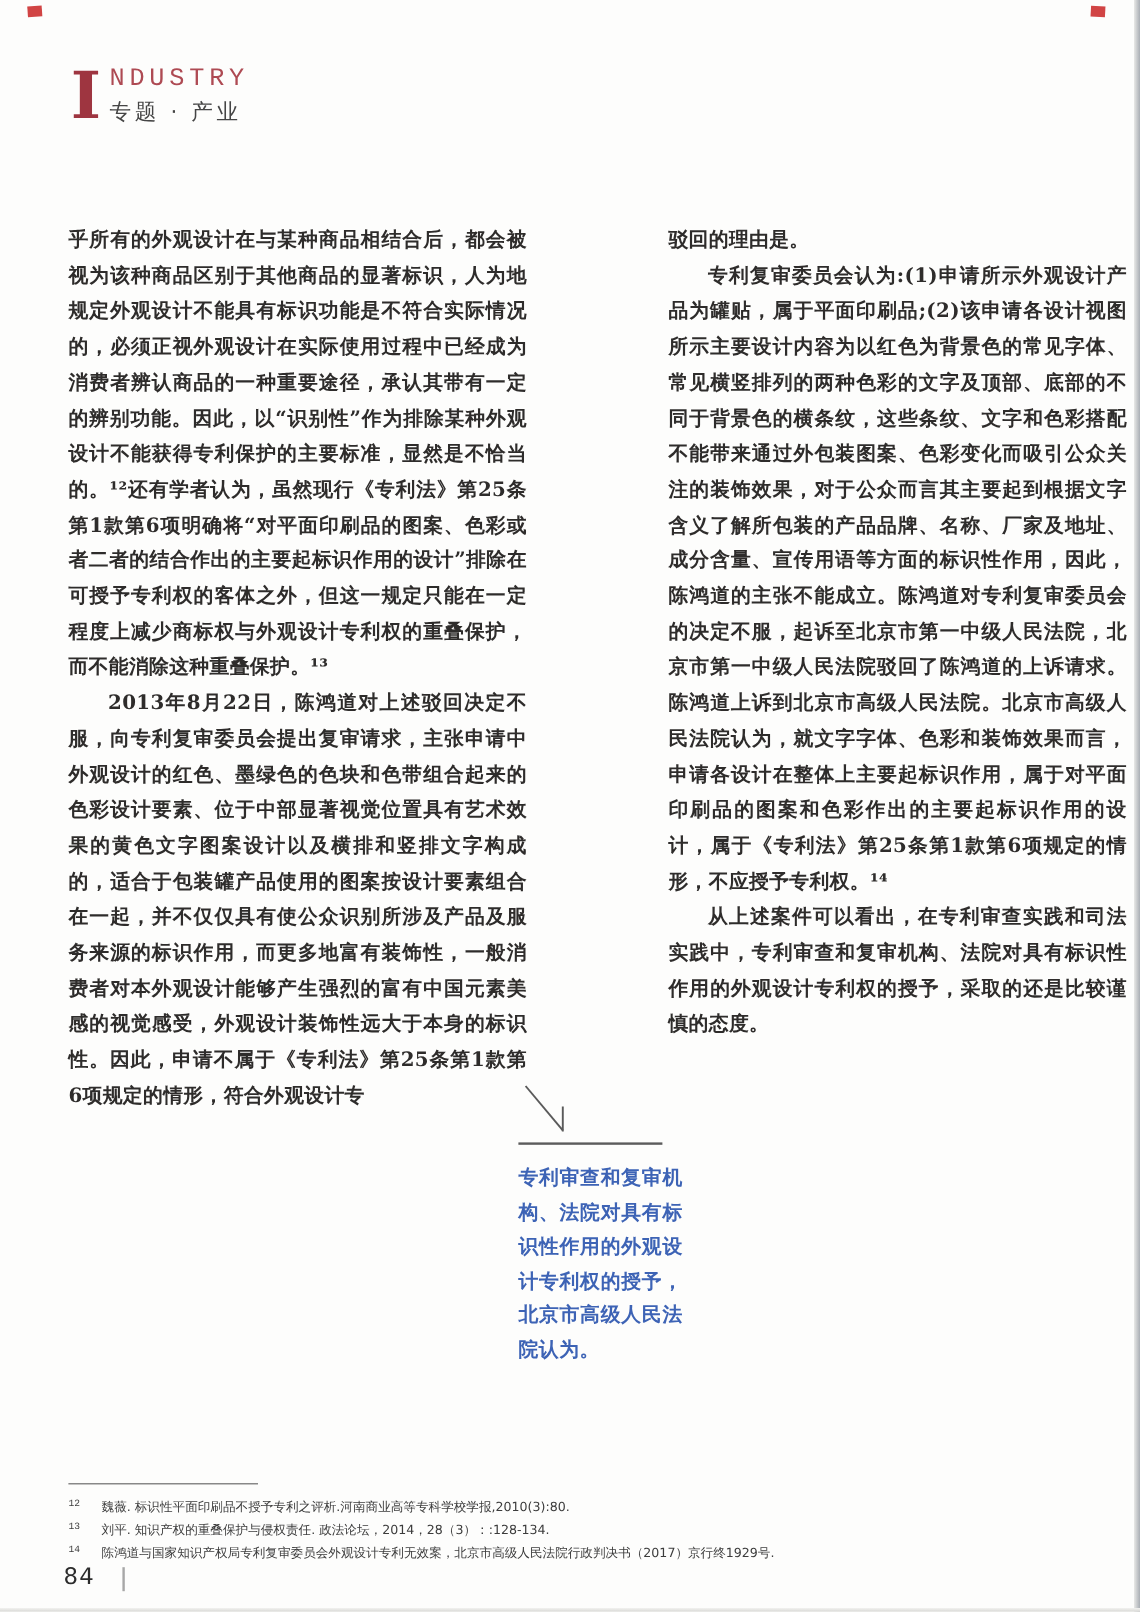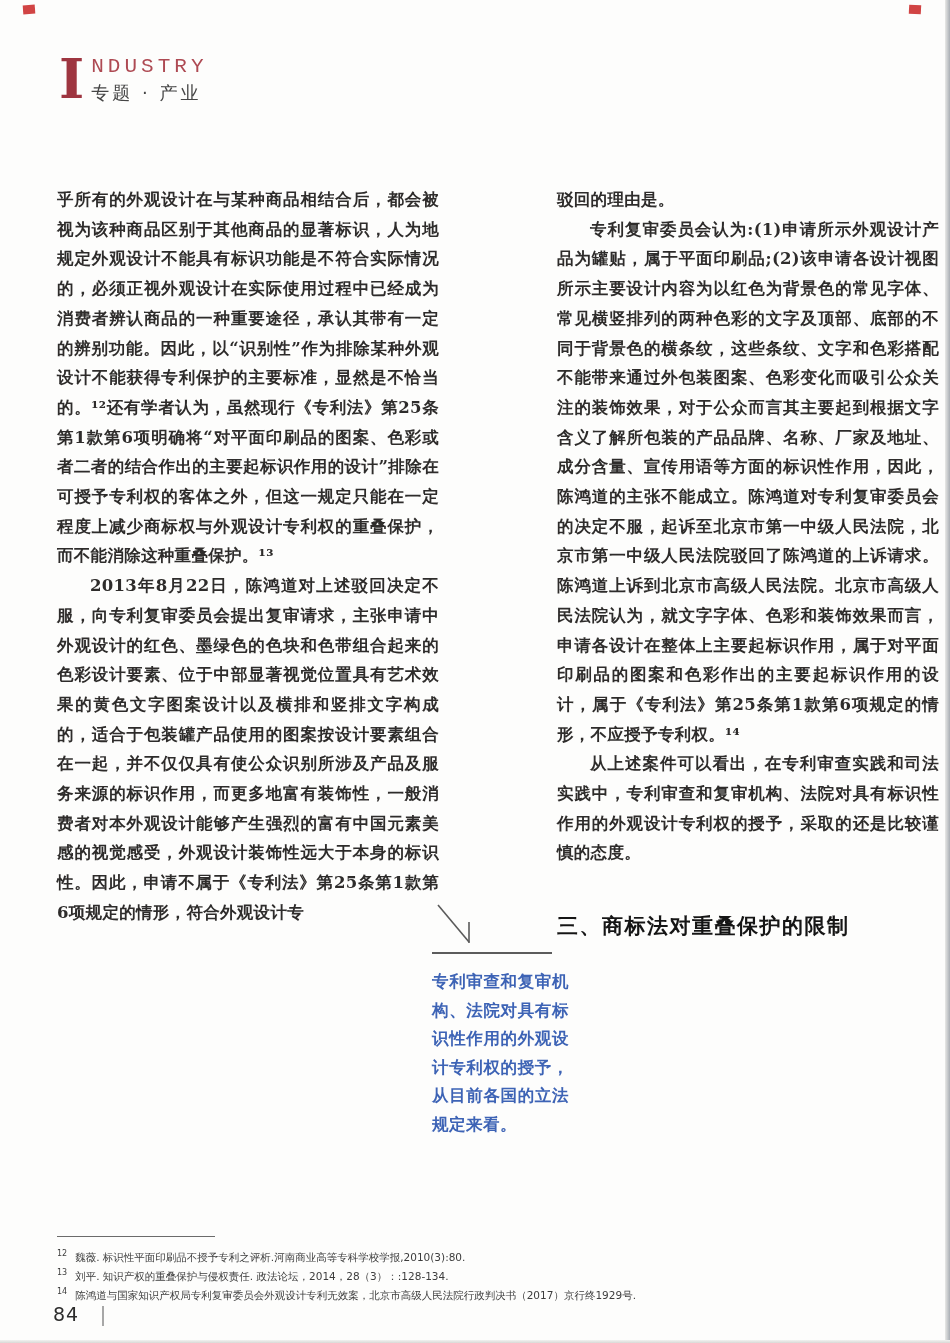--- a/index.html
+++ b/index.html
@@ -74,21 +74,21 @@
     letter-spacing:0.5px;
   }
 
   
   .footnote-rule { position:absolute; left:57px; top:1236px; width:158px; border-top:1.5px solid #6b6b6b; }
   .footnotes {
     position:absolute; left:57px; top:1246px; width:820px;
     font-family:"DejaVu Sans", sans-serif;
     font-size:10.5px; line-height:15.5px; color:#3c3c3c;
   }
-  .footnote sup { font-size:8px; margin-right:8px; }
+  .footnote sup { font-size:8px; margin-right:18px;font-family:Liberation Mono, monospace; }
 
   
   .page-number {
     position:absolute; left:53px; top:1303px;
     font-family:"DejaVu Sans", sans-serif;
     font-size:19px; color:#2c2c2c; letter-spacing:1px;
   }
   .page-number-divider {
     position:absolute; left:102px; top:1306px;
     width:1.5px; height:20px; background:#a7a7a7;
@@ -110,30 +110,29 @@
 
 <div class="column column-left">
   <p class="para">乎所有的外观设计在与某种商品相结合后，都会被视为该种商品区别于其他商品的显著标识，人为地规定外观设计不能具有标识功能是不符合实际情况的，必须正视外观设计在实际使用过程中已经成为消费者辨认商品的一种重要途径，承认其带有一定的辨别功能。因此，以“识别性”作为排除某种外观设计不能获得专利保护的主要标准，显然是不恰当的。¹²还有学者认为，虽然现行《专利法》第25条第1款第6项明确将“对平面印刷品的图案、色彩或者二者的结合作出的主要起标识作用的设计”排除在可授予专利权的客体之外，但这一规定只能在一定程度上减少商标权与外观设计专利权的重叠保护，而不能消除这种重叠保护。¹³</p>
   <p class="para indent">2013年8月22日，陈鸿道对上述驳回决定不服，向专利复审委员会提出复审请求，主张申请中外观设计的红色、墨绿色的色块和色带组合起来的色彩设计要素、位于中部显著视觉位置具有艺术效果的黄色文字图案设计以及横排和竖排文字构成的，适合于包装罐产品使用的图案按设计要素组合在一起，并不仅仅具有使公众识别所涉及产品及服务来源的标识作用，而更多地富有装饰性，一般消费者对本外观设计能够产生强烈的富有中国元素美感的视觉感受，外观设计装饰性远大于本身的标识性。因此，申请不属于《专利法》第25条第1款第6项规定的情形，符合外观设计专</p>
 </div>
 
 <div class="column column-right">
   <p class="para">驳回的理由是。</p>
   <p class="para indent">专利复审委员会认为:(1)申请所示外观设计产品为罐贴，属于平面印刷品;(2)该申请各设计视图所示主要设计内容为以红色为背景色的常见字体、常见横竖排列的两种色彩的文字及顶部、底部的不同于背景色的横条纹，这些条纹、文字和色彩搭配不能带来通过外包装图案、色彩变化而吸引公众关注的装饰效果，对于公众而言其主要起到根据文字含义了解所包装的产品品牌、名称、厂家及地址、成分含量、宣传用语等方面的标识性作用，因此，陈鸿道的主张不能成立。陈鸿道对专利复审委员会的决定不服，起诉至北京市第一中级人民法院，北京市第一中级人民法院驳回了陈鸿道的上诉请求。陈鸿道上诉到北京市高级人民法院。北京市高级人民法院认为，就文字字体、色彩和装饰效果而言，申请各设计在整体上主要起标识作用，属于对平面印刷品的图案和色彩作出的主要起标识作用的设计，属于《专利法》第25条第1款第6项规定的情形，不应授予专利权。¹⁴</p>
   <p class="para indent">从上述案件可以看出，在专利审查实践和司法实践中，专利审查和复审机构、法院对具有标识性作用的外观设计专利权的授予，采取的还是比较谨慎的态度。</p>
-  <h2 class="section-heading">三、商标法对重叠保护的限制</h2>
 </div>
 
 <div class="pull-quote">
   <svg class="quote-arrow" width="44" height="46" viewBox="0 0 44 46">
     <line x1="4" y1="3" x2="35" y2="40" stroke="#5a5a5a" stroke-width="1.6"></line>
     <line x1="35" y1="20" x2="35" y2="41" stroke="#5a5a5a" stroke-width="1.6"></line>
   </svg>
   <div class="quote-rule"></div>
-  <div class="quote-text">专利审查和复审机构、法院对具有标识性作用的外观设计专利权的授予，从目前各国的立法规定来看。</div>
+  <div class="quote-text">专利审查和复审机构、法院对具有标识性作用的外观设计专利权的授予，北京市高级人民法院认为。</div>
 </div>
 
 <div class="footnote-rule"></div>
 <div class="footnotes">
   <div class="footnote"><sup>12</sup><span>魏薇. 标识性平面印刷品不授予专利之评析.河南商业高等专科学校学报,2010(3):80.</span></div>
   <div class="footnote"><sup>13</sup><span>刘平. 知识产权的重叠保护与侵权责任. 政法论坛，2014，28（3）：:128-134.</span></div>
   <div class="footnote"><sup>14</sup><span>陈鸿道与国家知识产权局专利复审委员会外观设计专利无效案，北京市高级人民法院行政判决书（2017）京行终1929号.</span></div>
 </div>
 
 <div class="page-number">84</div>

